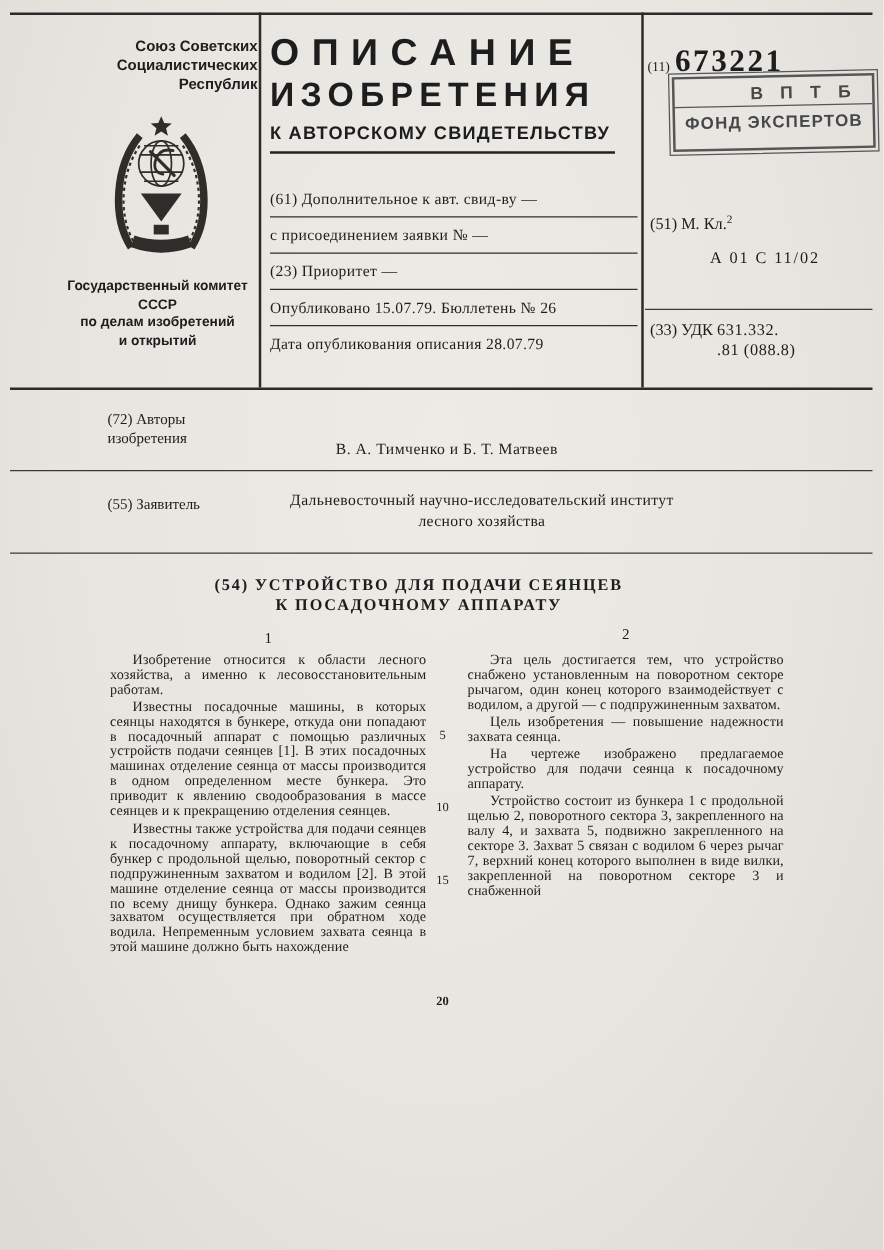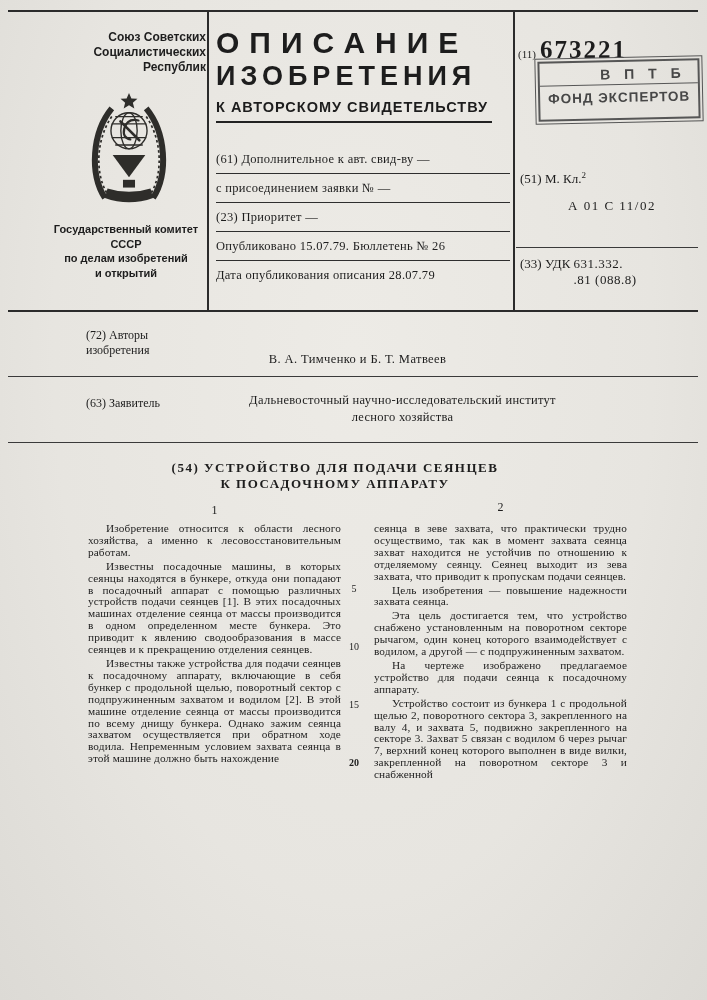--- a/index.html
+++ b/index.html
@@ -94,38 +94,38 @@
   .f51 { left: 520px; top: 170px; font-size: 13px; }
   .sup { font-size: 9px; vertical-align: super; }
   .f51class { left: 568px; top: 198px; font-size: 13px; letter-spacing: 1.5px; }
   .f53 { left: 520px; top: 256px; font-size: 13px; }
   .udk { display: inline-block; vertical-align: top; letter-spacing: .5px; }
 
   
   .authors-label { left: 86px; top: 328px; font-size: 12px; line-height: 15px; }
   .authors-value { left: 225px; top: 340px; width: 265px; text-align: center; font-size: 12.5px; letter-spacing: .4px; margin-top: 12px; }
   .applicant-label { left: 86px; top: 396px; font-size: 12px; }
-  .applicant-value { left: 210px; top: 392px; width: 385px; text-align: center; font-size: 12.5px; line-height: 17px; letter-spacing: .3px; }
+  .applicant-value { left: 193px; top: 392px; width: 385px; text-align: center; font-size: 12.5px; line-height: 17px; letter-spacing: .3px; }
 
   
   .title54 {
     left: 0; top: 460px; width: 670px; text-align: center;
     font-weight: bold; font-size: 13px; line-height: 16px; letter-spacing: 1.5px;
   }
 
   
   .colno1 { left: 86px; top: 503px; width: 257px; text-align: center; font-size: 12px; }
   .colno2 { left: 372px; top: 500px; width: 257px; text-align: center; font-size: 12px; }
   .columns { position: absolute; left: 86px; top: 521px; width: 543px; display: flex; gap: 29px; }
   .col { width: 257px; font-size: 11.3px; line-height: 11.9px; text-align: justify; letter-spacing: .1px; }
   .col p { margin: 2px; text-indent: 1.6em; }
   .col p.cont { text-indent: 0; }
 
   .linenum { position: absolute; left: 345px; width: 18px; text-align: center; font-size: 10px; }
-  .ln5 { top: 583px; } .ln10 { top: 641px; } .ln15 { top: 699px; } .ln20 { top: 757px; font-weight: bold; }
+  .ln5 { top: 583px; } .ln10 { top: 641px; } .ln15 { top: 699px; } .ln20 { top: 796px; font-weight: bold; }
 </style>
 </head>
 <body>
 
 <div class="page">
 
   <div class="rule-h rule-top"></div>
   <div class="rule-v rule-v1"></div>
   <div class="rule-v rule-v2"></div>
   <div class="rule-h rule-main"></div>
@@ -192,40 +192,39 @@
   <div class="abs f53">
     <span>(33) УДК</span>
     <span class="udk pre">631.332.
 .81 (088.8)</span>
   </div>
 
   <div class="abs authors-label pre">(72) Авторы
 изобретения</div>
   <div class="abs authors-value">В. А. Тимченко и Б. Т. Матвеев</div>
 
-  <div class="abs applicant-label">(63) Заявитель</div>
+  <div class="abs applicant-label">(55) Заявитель</div>
   <div class="abs applicant-value pre">Дальневосточный научно-исследовательский институт
 лесного хозяйства</div>
 
   <div class="abs title54 pre">(54) УСТРОЙСТВО ДЛЯ ПОДАЧИ СЕЯНЦЕВ
 К ПОСАДОЧНОМУ АППАРАТУ</div>
 
   <div class="abs colno1">1</div>
   <div class="abs colno2">2</div>
 
   <div class="columns">
     <div class="col">
       <p>Изобретение относится к области лесного хозяйства, а именно к лесовосстановительным работам.</p>
       <p>Известны посадочные машины, в которых сеянцы находятся в бункере, откуда они попадают в посадочный аппарат с помощью различных устройств подачи сеянцев [1]. В этих посадочных машинах отделение сеянца от массы производится в одном определенном месте бункера. Это приводит к явлению сводообразования в массе сеянцев и к прекращению отделения сеянцев.</p>
       <p>Известны также устройства для подачи сеянцев к посадочному аппарату, включающие в себя бункер с продольной щелью, поворотный сектор с подпружиненным захватом и водилом [2]. В этой машине отделение сеянца от массы производится по всему днищу бункера. Однако зажим сеянца захватом осуществляется при обратном ходе водила. Непременным условием захвата сеянца в этой машине должно быть нахождение</p>
     </div>
     <div class="col">
-      <p class="cont">сеянца в зеве захвата, что практически трудно осуществимо, так как в момент захвата сеянца захват находится не устойчив по отношению к отделяемому сеянцу. Сеянец выходит из зева захвата, что приводит к пропускам подачи сеянцев.</p>
+      <p>Эта цель достигается тем, что устройство снабжено установленным на поворотном секторе рычагом, один конец которого взаимодействует с водилом, а другой — с подпружиненным захватом.</p>
       <p>Цель изобретения — повышение надежности захвата сеянца.</p>
-      <p>Эта цель достигается тем, что устройство снабжено установленным на поворотном секторе рычагом, один конец которого взаимодействует с водилом, а другой — с подпружиненным захватом.</p>
       <p>На чертеже изображено предлагаемое устройство для подачи сеянца к посадочному аппарату.</p>
       <p>Устройство состоит из бункера 1 с продольной щелью 2, поворотного сектора 3, закрепленного на валу 4, и захвата 5, подвижно закрепленного на секторе 3. Захват 5 связан с водилом 6 через рычаг 7, верхний конец которого выполнен в виде вилки, закрепленной на поворотном секторе 3 и снабженной</p>
     </div>
   </div>
 
   <div class="linenum ln5">5</div>
   <div class="linenum ln10">10</div>
   <div class="linenum ln15">15</div>
   <div class="linenum ln20">20</div>
 

